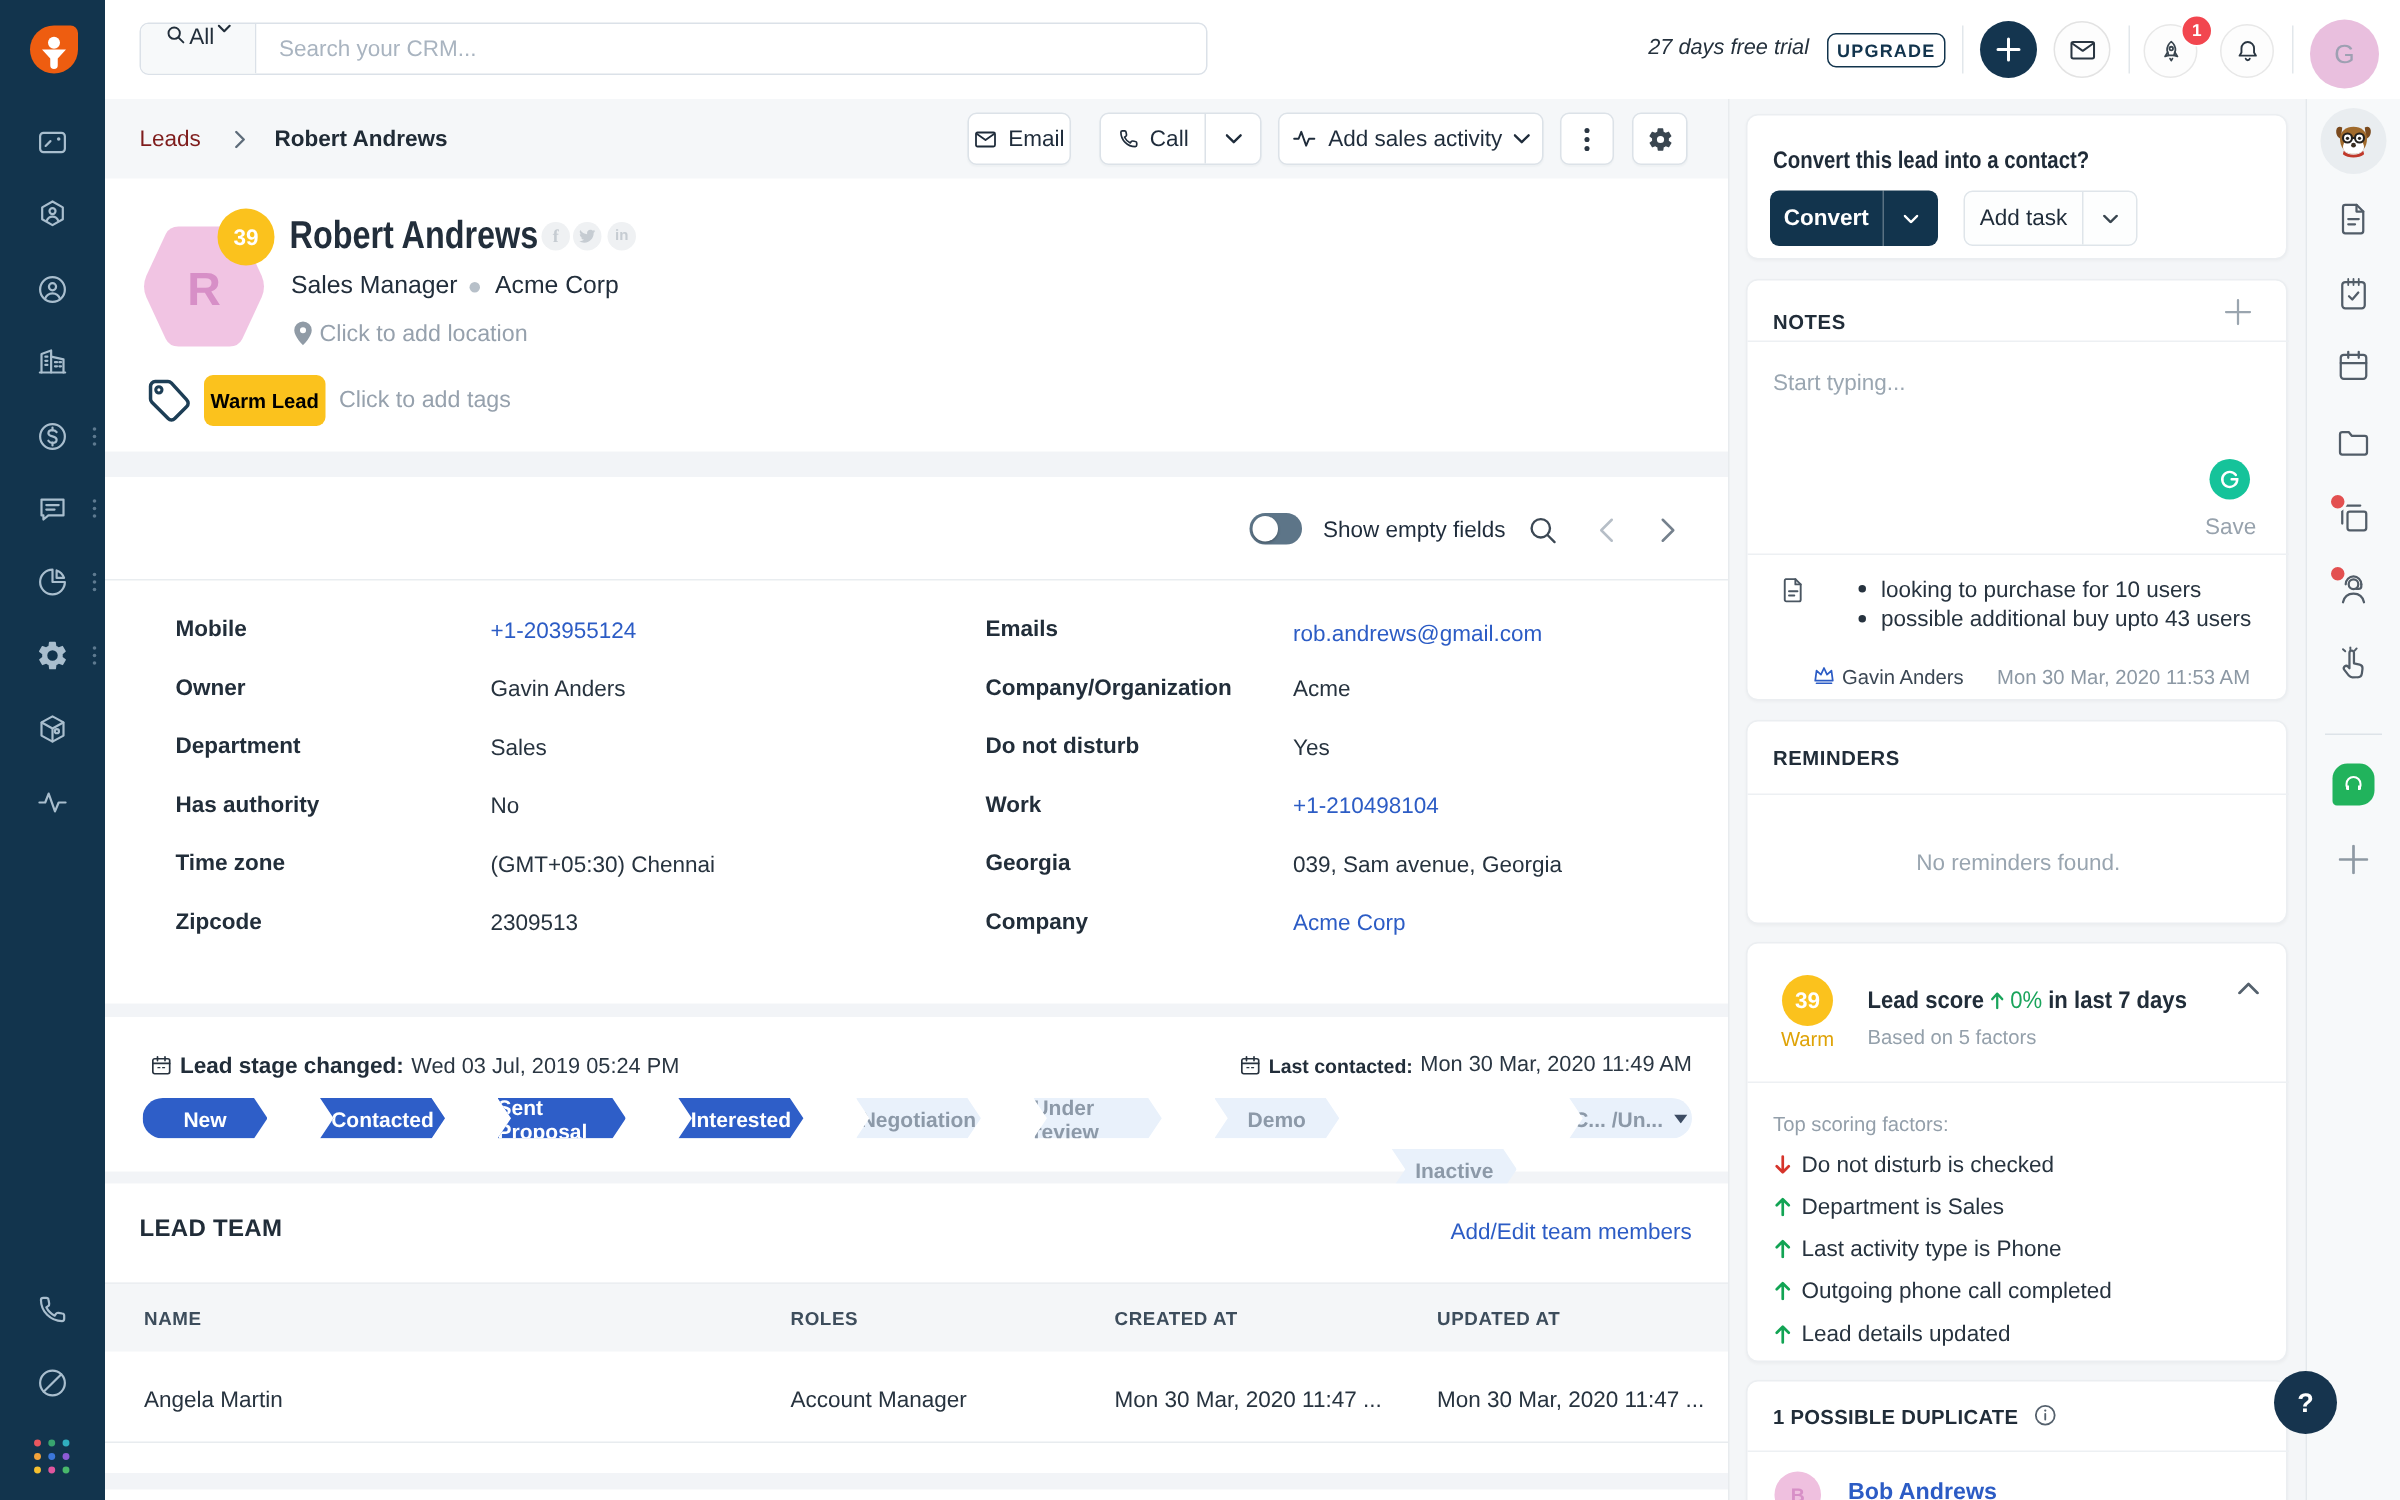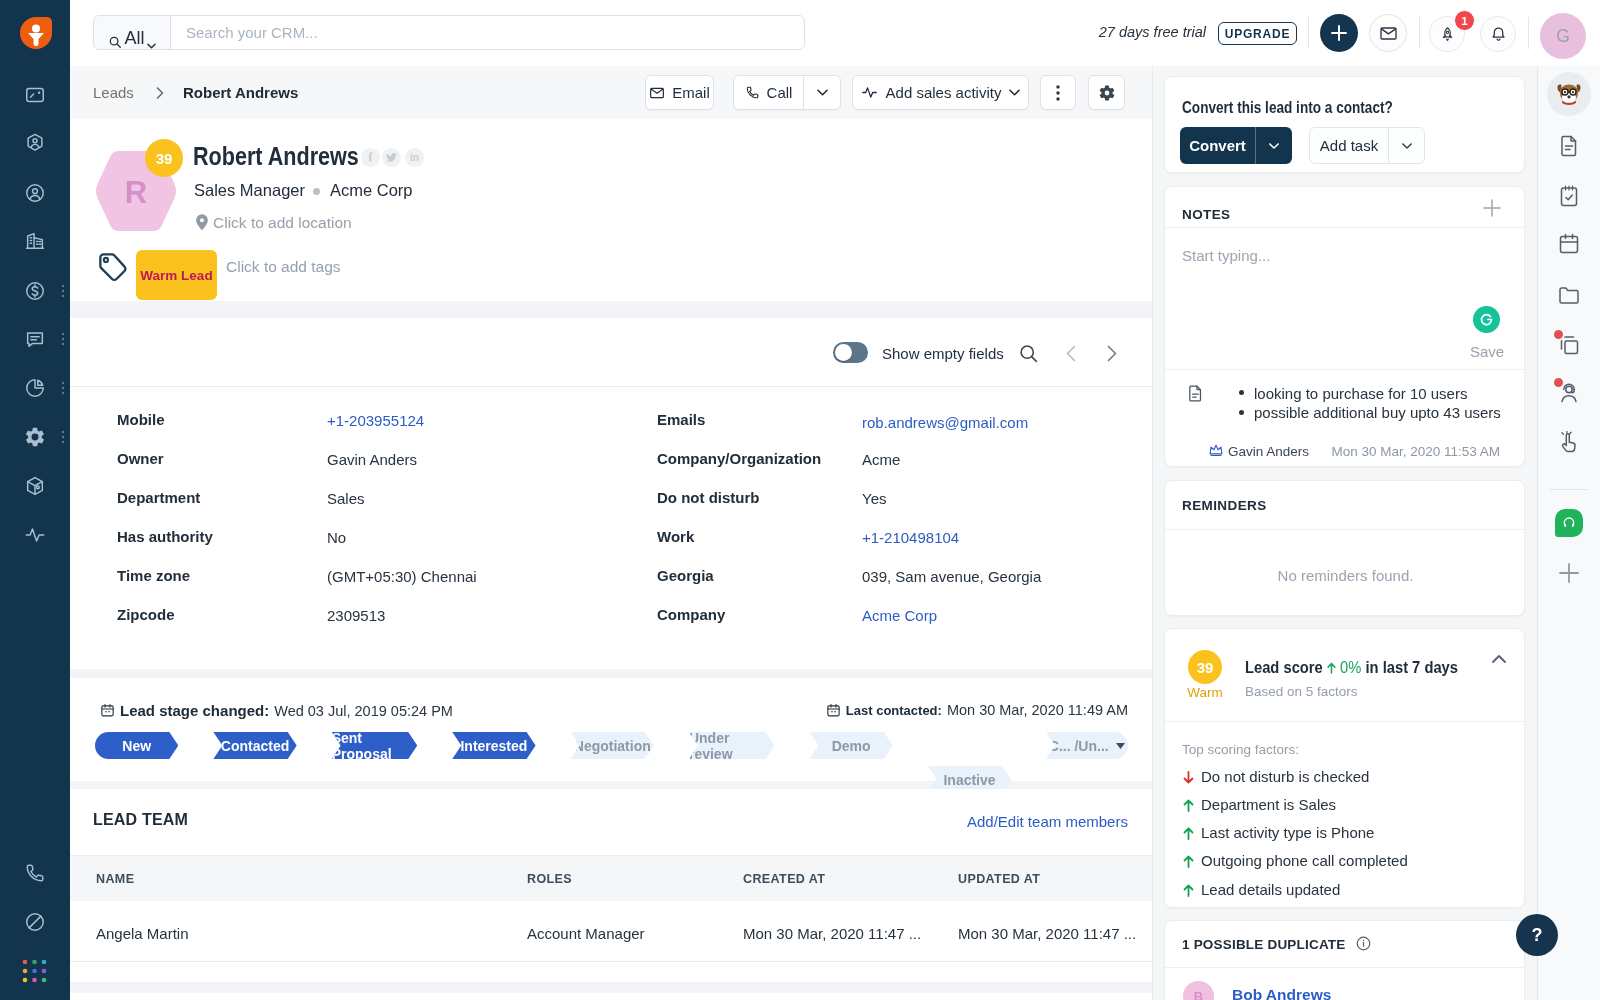--- a/index.html
+++ b/index.html
@@ -4,21 +4,21 @@
 <style>
 *{margin:0;padding:0;box-sizing:border-box;}
 html,body{width:1600px;height:1000px;overflow:hidden;}
 body{font-family:"Liberation Sans",sans-serif;background:#fff;position:relative;color:#27333F;}
 .abs{position:absolute;}
 .sidebar{position:absolute;left:0;top:0;width:70px;height:1000px;background:#12344D;z-index:5;}
 .sic{position:absolute;left:24px;width:22px;height:22px;}
 .kebab{position:absolute;left:61px;width:4px;height:14px;}
 .topbar{position:absolute;left:70px;top:0;width:1530px;height:66px;background:#fff;z-index:4;}
 .searchbox{position:absolute;left:23px;top:15px;width:712px;height:35px;border:1px solid #DBE1E8;border-radius:6px;background:#fff;display:flex;}
-.sb-all{width:77px;height:100%;background:#F7F9FA;border-right:1px solid #DBE1E8;border-radius:5px 0 0 5px;display:flex;align-items:flex-end;justify-content:center;gap:2px;font-size:18px;color:#222E3A;}
+.sb-all{width:77px;height:100%;background:#F7F9FA;border-right:1px solid #DBE1E8;border-radius:5px 0 0 5px;display:flex;align-items:flex-start;justify-content:center;gap:2px;font-size:15px;color:#222E3A;}
 .sb-ph{flex:1;display:flex;align-items:center;padding-left:15px;color:#A9B4C0;font-size:15px;}
 .circbtn{position:absolute;border-radius:50%;display:flex;align-items:center;justify-content:center;}
 .tsep{position:absolute;top:17px;width:1px;height:32px;background:#E2E7EB;}
 .main{position:absolute;left:70px;top:66px;width:1082px;height:934px;background:#F2F4F7;}
 .bcrumb{position:absolute;left:0;top:0;width:1082px;height:53px;background:#F5F7F9;}
 .btn{position:absolute;background:#fff;border:1px solid #DCE2E8;border-radius:6px;display:flex;align-items:center;justify-content:center;font-size:15px;color:#1F2C3B;box-shadow:0 1px 1px rgba(24,50,71,.03);}
 .card{position:absolute;left:0;width:1082px;background:#fff;}
 .flabel{position:absolute;font-size:15px;font-weight:bold;color:#222E3A;}
 .fval{position:absolute;font-size:15px;color:#27333F;}
 .link{color:#2C5CC5;}
@@ -174,21 +174,21 @@
         <path d="M10.3 17.9a1.8 1.8 0 0 0 3.4 0"></path>
       </svg>
   </div>
   <div class="tsep" style="left:1458px;"></div>
   <div class="circbtn" style="left:1470px;top:13px;width:46px;height:46px;background:#E9BFDE;color:#9EA0B2;font-size:17.5px;">G</div>
 </div>
 
 <div class="main" id="main">
 
   <div class="bcrumb">
-    <div class="abs" style="left:23px;top:18px;font-size:15px;color:#737373;font-weight:500;">Leads</div>
+    <div class="abs" style="left:23px;top:18px;font-size:15px;color:#7f1d1d;font-weight:500;">Leads</div>
     <svg class="abs" style="left:86px;top:21px;" width="8" height="12" viewBox="0 0 8 12" fill="none" stroke="#5E6C7A" stroke-width="1.6" stroke-linecap="round" stroke-linejoin="round">
         <path d="M1.5 1l5 5-5 5"></path>
       </svg>
     <div class="abs" style="left:113px;top:18px;font-size:15px;font-weight:bold;color:#202B36;">Robert Andrews</div>
     <div class="btn" style="left:575px;top:9px;width:69px;height:35px;gap:7px;">
       <svg width="16" height="16" viewBox="0 0 24 24" fill="none" stroke="#1F2C3B" stroke-width="1.8" stroke-linecap="round" stroke-linejoin="round">
           <rect x="2.5" y="5" width="19" height="14" rx="1.5"></rect>
           <path d="M3.5 6.5L12 12.5l8.5-6"></path>
         </svg>
       <span>Email</span>
@@ -247,21 +247,21 @@
     <div class="abs" style="left:243px;top:69px;width:7px;height:7px;border-radius:50%;background:#B7C0C9;"></div>
     <div class="abs" style="left:260px;top:62px;font-size:16.5px;font-weight:500;color:#222E3B;">Acme Corp</div>
     <svg class="abs" style="left:125px;top:95px;" width="14" height="17" viewBox="0 0 24 28" fill="#909BA6">
         <path d="M12 0a10 10 0 0 0-10 10c0 7.5 10 17 10 17s10-9.5 10-17A10 10 0 0 0 12 0zm0 13.5a3.5 3.5 0 1 1 0-7 3.5 3.5 0 0 1 0 7z"></path>
       </svg>
     <div class="abs" style="left:143px;top:95px;font-size:15.5px;color:#96A1AD;">Click to add location</div>
     <svg class="abs" style="left:27px;top:132px;" width="31" height="31" viewBox="0 0 24 24" fill="none" stroke="#1D3E56" stroke-width="1.8" stroke-linejoin="round">
         <path d="M11.6 2.6H5a2.4 2.4 0 0 0-2.4 2.4v6.6c0 .64.25 1.25.7 1.7l8.4 8.4a2.4 2.4 0 0 0 3.4 0l6.2-6.2a2.4 2.4 0 0 0 0-3.4L13.3 3.3a2.4 2.4 0 0 0-1.7-.7z"></path>
         <circle cx="6.9" cy="6.9" r="1.6" stroke-width="1.6"></circle>
       </svg>
-    <div class="abs" style="left:66px;top:131px;width:81px;height:50px;background:#FBC21D;border-radius:6px;display:flex;align-items:center;justify-content:center;font-size:13.5px;font-weight:bold;color:#be185d;">Warm Lead</div>
+    <div class="abs" style="left:66px;top:131px;width:81px;height:34px;background:#FBC21D;border-radius:6px;display:flex;align-items:center;justify-content:center;font-size:13.5px;font-weight:bold;color:#000000;">Warm Lead</div>
     <div class="abs" style="left:156px;top:139px;font-size:15.5px;color:#96A1AD;">Click to add tags</div>
   </div>
 
   <div class="card" style="top:252px;height:351px;">
     <div class="abs" style="left:763px;top:24px;width:35px;height:21px;border-radius:11px;background:#5D7588;"></div>
     <div class="abs" style="left:765px;top:26px;width:17px;height:17px;border-radius:50%;background:#fff;box-shadow:0 1px 2px rgba(0,0,0,.25);"></div>
     <div class="abs" style="left:812px;top:27px;font-size:15px;color:#1F2C3B;">Show empty fields</div>
     <svg class="abs" style="left:948px;top:25px;" width="21" height="21" viewBox="0 0 24 24" fill="none" stroke="#3C4854" stroke-width="1.8" stroke-linecap="round">
         <circle cx="10.5" cy="10.5" r="7"></circle>
         <path d="M15.8 15.8L21 21"></path>

